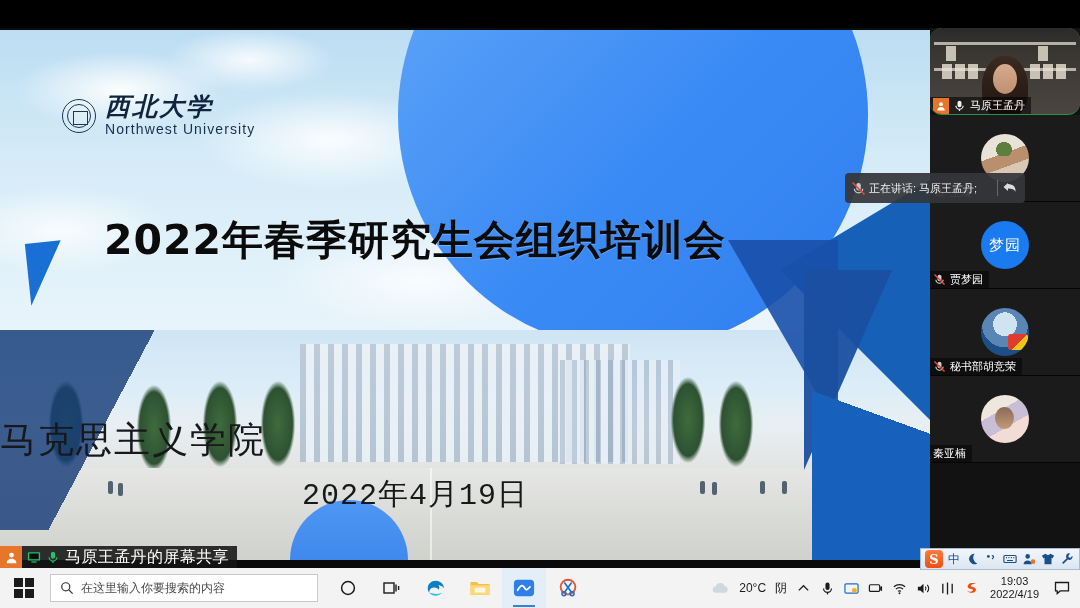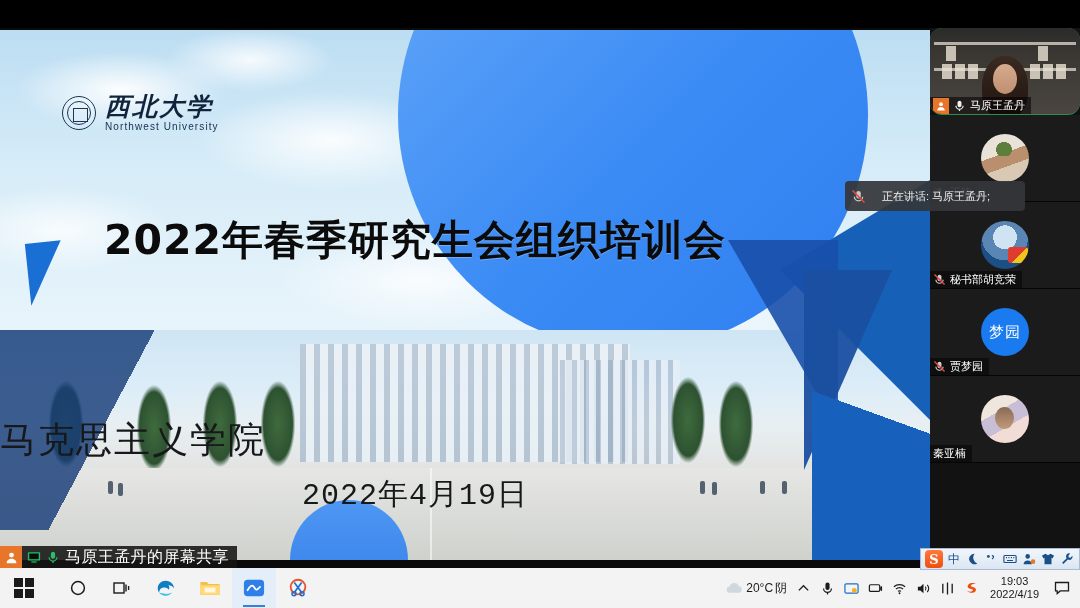--- a/index.html
+++ b/index.html
@@ -162,21 +162,21 @@
     content:""; position:absolute; left:10px; top:11px; width:13px; height:12px;
     border:1px solid #1b3552;
   }
   .logo .words { display:flex; flex-direction:column; }
   .logo .cn {
     font-family:"DejaVu Serif","Liberation Serif",serif;
     font-size:25px; color:#10243d; font-weight:700; letter-spacing:2px;
     line-height:1.05; font-style:italic;
   }
   .logo .en {
-    font-size:10px; color:#17304d; letter-spacing:1.1px; margin-top:1px;
+    font-size:14px; color:#17304d; letter-spacing:1.1px; margin-top:1px;
   }
 
   .slide-title {
     position:absolute; left:0; top:183px; width:830px; text-align:center;
     font-family:"DejaVu Sans","Liberation Sans",sans-serif;
     font-weight:700; font-size:41px; color:#0b0b0b; letter-spacing:1px;
     text-shadow:0 1px 0 rgba(255,255,255,.25);
   }
   .slide-sub {
     position:absolute; left:0; top:386px; width:830px; text-align:left;
@@ -196,23 +196,23 @@
   .share-badge .av {
     width:22px; height:22px; background:#e8762a;
     display:flex; align-items:center; justify-content:center;
   }
   .share-badge .av svg { width:13px; height:13px; }
   .share-badge .ic { width:14px; height:14px; display:block; }
   .share-badge .txt { font-size:16px; color:#fff; letter-spacing:.4px; }
 
   
   .toast {
-    position:absolute; left:845px; top:153px; width:180px; height:30px;
+    position:absolute; left:845px; top:145px; width:180px; height:30px;
     background:rgba(52,54,58,.93); border-radius:4px;
-    display:flex; align-items:center; padding:0 6px; gap:16px; z-index:30;
+    display:flex; align-items:center; padding:0 6px; gap:3px; z-index:30;
   }
   .toast .mic-off { width:15px; height:15px; flex:0 0 auto; }
   .toast .t { font-size:11px; color:#f0f0f0; white-space:nowrap; flex:1; }
   .toast .sep { width:1px; height:16px; background:rgba(255,255,255,.25); }
   .toast .reply { width:18px; height:18px; }
 
   
   .strip {
     position:absolute; left:930px; top:0; width:150px; height:540px;
     background:#121212;
@@ -331,21 +331,21 @@
     position:relative;
   }
   .tbicon.active { background:#e3eef9; }
   .tbicon.active:after {
     content:""; position:absolute; left:11px; bottom:1px; width:22px; height:2.5px;
     background:#3b7fd4;
   }
   .tray {
     margin-left:auto; display:flex; align-items:center; gap:9px; padding-right:10px;
   }
-  .tray .wx { display:flex; align-items:center; gap:2px; }
+  .tray .wx { display:flex; align-items:center; gap:9px; }
   .tray .wtxt { font-size:12px; color:#1b1b1b; }
   .tray .ti { width:15px; height:15px; display:block; }
   .clock {
     display:flex; flex-direction:column; align-items:center; line-height:1.15;
     font-size:11px; color:#1b1b1b; margin-left:2px;
   }
   .notif { width:16px; height:16px; margin-left:6px; }
   svg { display:block; }
 </style>
 </head>
@@ -480,45 +480,45 @@
             <rect x="5.6" y="2" width="4.8" height="8" rx="2.4" fill="#cfcfcf"></rect>
             <path d="M3.6 8.2a4.4 4.4 0 0 0 8.8 0" stroke="#cfcfcf" stroke-width="1.5" fill="none"></path>
             <path d="M1.8 1.8 L14.2 14.2" stroke="#e0483c" stroke-width="1.9"></path>
           </svg>
           <div class="nm">王臻</div>
         </div>
       </div>
 
       <div class="ptile">
         <div class="vid" style="background:#1b1b1b;">
+          <div class="avatar-circle blue">
+            <span class="initials">梦园</span>
+          </div>
+        </div>
+        <div class="nametag">
+          <svg class="mic-ico" viewBox="0 0 16 16">
+            <rect x="5.6" y="2" width="4.8" height="8" rx="2.4" fill="#cfcfcf"></rect>
+            <path d="M3.6 8.2a4.4 4.4 0 0 0 8.8 0" stroke="#cfcfcf" stroke-width="1.5" fill="none"></path>
+            <path d="M1.8 1.8 L14.2 14.2" stroke="#e0483c" stroke-width="1.9"></path>
+          </svg>
+          <div class="nm">贾梦园</div>
+        </div>
+      </div>
+
+      <div class="ptile">
+        <div class="vid" style="background:#1b1b1b;">
           <div class="avatar-circle avatar-img-a"></div>
         </div>
         <div class="nametag">
           <svg class="mic-ico" viewBox="0 0 16 16">
             <rect x="5.6" y="2" width="4.8" height="8" rx="2.4" fill="#cfcfcf"></rect>
             <path d="M3.6 8.2a4.4 4.4 0 0 0 8.8 0" stroke="#cfcfcf" stroke-width="1.5" fill="none"></path>
             <path d="M1.8 1.8 L14.2 14.2" stroke="#e0483c" stroke-width="1.9"></path>
           </svg>
           <div class="nm">秘书部胡竞荣</div>
-        </div>
-      </div>
-
-      <div class="ptile">
-        <div class="vid" style="background:#1b1b1b;">
-          <div class="avatar-circle blue">
-            <span class="initials">梦园</span>
-          </div>
-        </div>
-        <div class="nametag">
-          <svg class="mic-ico" viewBox="0 0 16 16">
-            <rect x="5.6" y="2" width="4.8" height="8" rx="2.4" fill="#cfcfcf"></rect>
-            <path d="M3.6 8.2a4.4 4.4 0 0 0 8.8 0" stroke="#cfcfcf" stroke-width="1.5" fill="none"></path>
-            <path d="M1.8 1.8 L14.2 14.2" stroke="#e0483c" stroke-width="1.9"></path>
-          </svg>
-          <div class="nm">贾梦园</div>
         </div>
       </div>
 
 
       <div class="ptile">
         <div class="vid" style="background:#1b1b1b;">
           <div class="avatar-circle avatar-img-c"></div>
         </div>
         <div class="nametag">
           <div class="nm">秦亚楠</div>
@@ -557,20 +557,27 @@
   <div class="taskbar">
     <div class="start">
       <div class="win">
           <i></i>
           <i></i>
           <i></i>
           <i></i>
         </div>
     </div>
 
+    <div class="searchbox">
+      <svg class="mag" viewBox="0 0 16 16">
+        <circle cx="6.6" cy="6.6" r="4.6" fill="none" stroke="#3a3a3a" stroke-width="1.4"></circle>
+        <path d="M10.2 10.2 L14.4 14.4" stroke="#3a3a3a" stroke-width="1.5"></path>
+      </svg>
+      <span class="ph">在这里输入你要搜索的内容</span>
+    </div>
 
     <div class="tbicon" style="margin-left:8px;">
       <svg width="16" height="16" viewBox="0 0 16 16">
         <circle cx="8" cy="8" r="6.4" fill="none" stroke="#1b1b1b" stroke-width="1.5"></circle>
       </svg>
     </div>
 
     <div class="tbicon">
       <svg width="18" height="16" viewBox="0 0 18 16">
         <rect x="1" y="3" width="10" height="10" fill="none" stroke="#1b1b1b" stroke-width="1.4"></rect>

